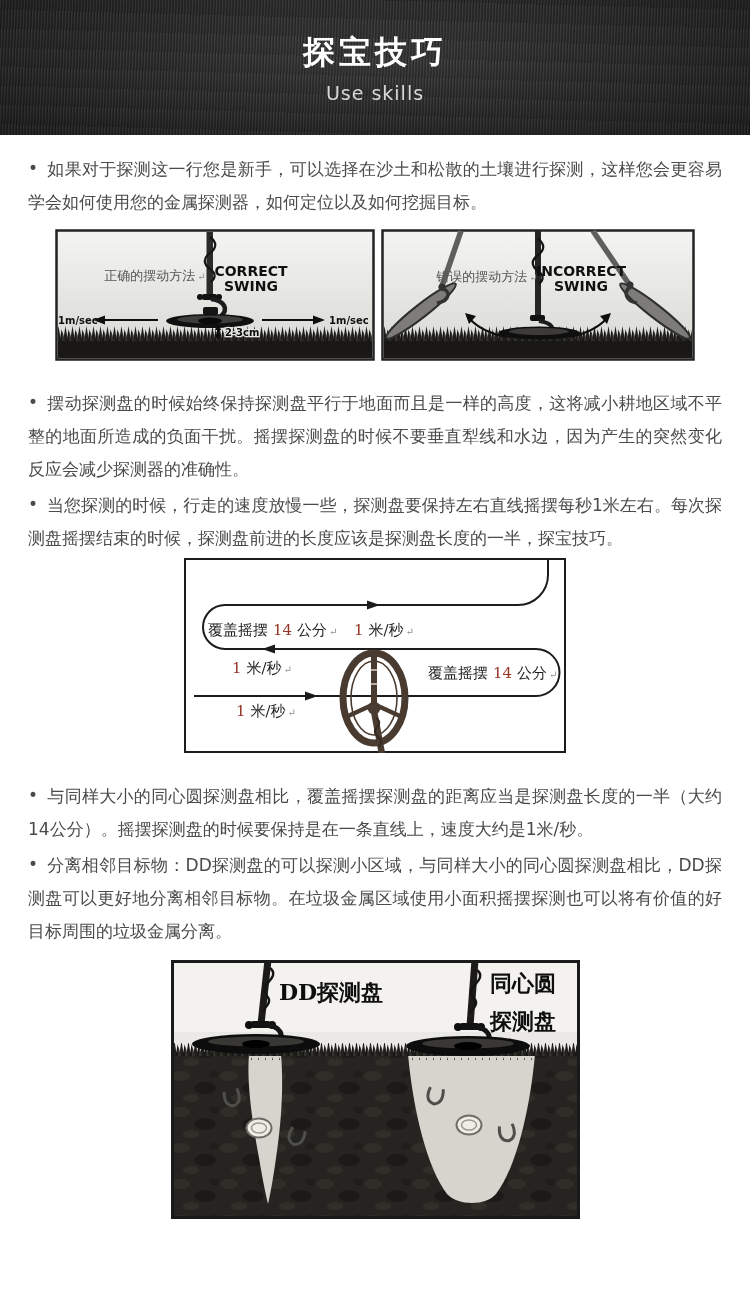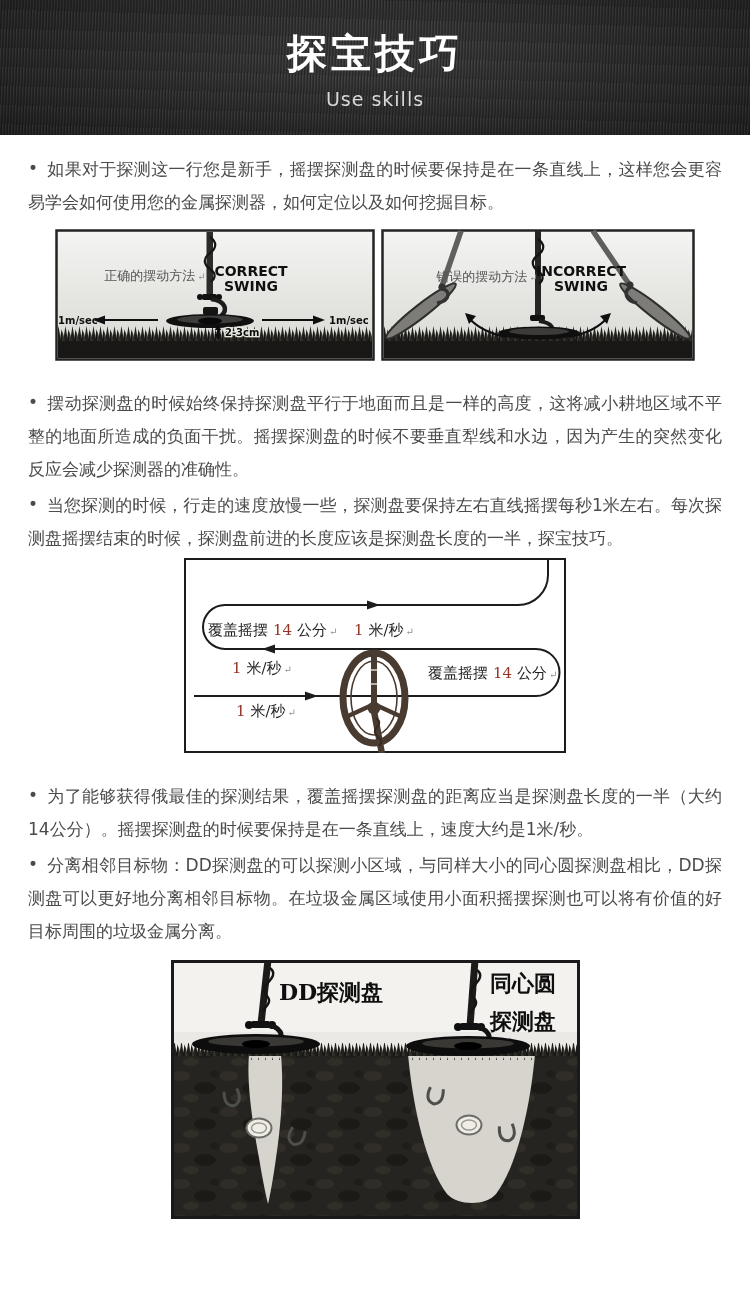--- a/index.html
+++ b/index.html
@@ -7,21 +7,21 @@
   .page{width:750px;min-height:1304px;background:#fff;overflow:hidden;}
 
   
   .hdr{
     height:135px;display:flex;flex-direction:column;align-items:center;justify-content:center;
     background-color:#111;
     background-image:
       repeating-linear-gradient(93deg, rgba(255,255,255,.07) 0px, rgba(255,255,255,.02) 1px, rgba(0,0,0,.28) 2px, rgba(30,30,30,.12) 3px),
       radial-gradient(ellipse 130% 170% at 50% 42%, #3a3a3a 0%, #1c1c1c 55%, #050505 100%);
   }
-  .hdr h1{margin:0;color:#fff;font-size:40px;font-weight:bold;letter-spacing:4px;}
+  .hdr h1{margin:0;color:#fff;font-size:32px;font-weight:bold;letter-spacing:4px;}
   .hdr .sub{margin-top:7px;color:#d8d8d8;font-size:19px;letter-spacing:1px;font-weight:normal;}
 
   
   .content{padding:18px 28px 16px;}
   p.bullet{margin:0 0 3px;color:#4b4b4b;font-size:17px;line-height:33px;text-align:justify;}
   p.bullet .dot{display:inline-block;margin-right:9px;transform:translateY(-1px);}
 
   
   .figrow{display:flex;justify-content:center;align-items:flex-start;gap:6px;margin:10px 0 26px;}
   .figcenter{text-align:center;margin:2px auto 27px;}
@@ -42,21 +42,21 @@
 
 <div class="page">
 
   <div class="hdr">
     <h1>探宝技巧</h1>
     <div class="sub">Use skills</div>
   </div>
 
   <div class="content">
 
-    <p class="bullet"><span class="dot">•</span><span>如果对于探测这一行您是新手，摇摆探测盘的时候要保持是在一条直线上，这样您会更容易学会如何使用您的金属探测器，如何定位以及如何挖掘目标。</span></p>
+    <p class="bullet"><span class="dot">•</span><span>如果对于探测这一行您是新手，可以选择在沙土和松散的土壤进行探测，这样您会更容易学会如何使用您的金属探测器，如何定位以及如何挖掘目标。</span></p>
 
     <div class="figrow">
 
       <svg width="320" height="132" viewBox="0 0 320 132">
         <defs>
           <linearGradient id="skyG" x1="0" y1="0" x2="0" y2="1">
             <stop offset="0" stop-color="#f4f4f2"></stop>
               <stop offset="1" stop-color="#d7d7d3"></stop>
           </linearGradient>
           <pattern id="grassP" width="7" height="16" patternUnits="userSpaceOnUse">
@@ -171,21 +171,21 @@
         </g>
 
         <text x="24" y="77" class="d3-label"><tspan>覆盖摇摆</tspan><tspan class="d3-num" dx="5">14</tspan><tspan dx="5">公分</tspan><tspan class="ret" dx="2">↵</tspan></text>
         <text x="170" y="77" class="d3-label"><tspan class="d3-num">1</tspan><tspan dx="5">米/秒</tspan><tspan class="ret" dx="2">↵</tspan></text>
         <text x="48" y="115" class="d3-label"><tspan class="d3-num">1</tspan><tspan dx="5">米/秒</tspan><tspan class="ret" dx="2">↵</tspan></text>
         <text x="244" y="120" class="d3-label"><tspan>覆盖摇摆</tspan><tspan class="d3-num" dx="5">14</tspan><tspan dx="5">公分</tspan><tspan class="ret" dx="2">↵</tspan></text>
         <text x="52" y="158" class="d3-label"><tspan class="d3-num">1</tspan><tspan dx="5">米/秒</tspan><tspan class="ret" dx="2">↵</tspan></text>
       </svg>
     </div>
 
-    <p class="bullet"><span class="dot">•</span><span>为了能够获得俄最佳的探测结果，覆盖摇摆探测盘的距离应当是探测盘长度的一半（大约14公分）。摇摆探测盘的时候要保持是在一条直线上，速度大约是1米/秒。</span></p>
+    <p class="bullet"><span class="dot">•</span><span>与同样大小的同心圆探测盘相比，覆盖摇摆探测盘的距离应当是探测盘长度的一半（大约14公分）。摇摆探测盘的时候要保持是在一条直线上，速度大约是1米/秒。</span></p>
     <p class="bullet"><span class="dot">•</span><span>分离相邻目标物：DD探测盘的可以探测小区域，与同样大小的同心圆探测盘相比，DD探测盘可以更好地分离相邻目标物。在垃圾金属区域使用小面积摇摆探测也可以将有价值的好目标周围的垃圾金属分离。</span></p>
 
     <div class="figcenter last">
       <svg width="409" height="259" viewBox="0 0 409 259">
         <rect x="2" y="2" width="405" height="90" fill="#f3f2ee"></rect>
         <rect x="2" y="72" width="405" height="14" fill="#e7e6e1" opacity="0.7"></rect>
         <rect x="2" y="92" width="405" height="165" fill="url(#soilP)"></rect>
 
         <path d="M 78 94 C 76 118 79 150 88 198 C 92 222 95 236 97 244 C 99 236 102 220 105 198 C 112 152 112 118 110 94 Z" fill="#d6d4cd"></path>
         <path d="M 237 94 C 242 150 256 208 276 234 C 287 246 315 246 325 234 C 345 208 359 150 364 94 Z" fill="#d6d4cd"></path>

